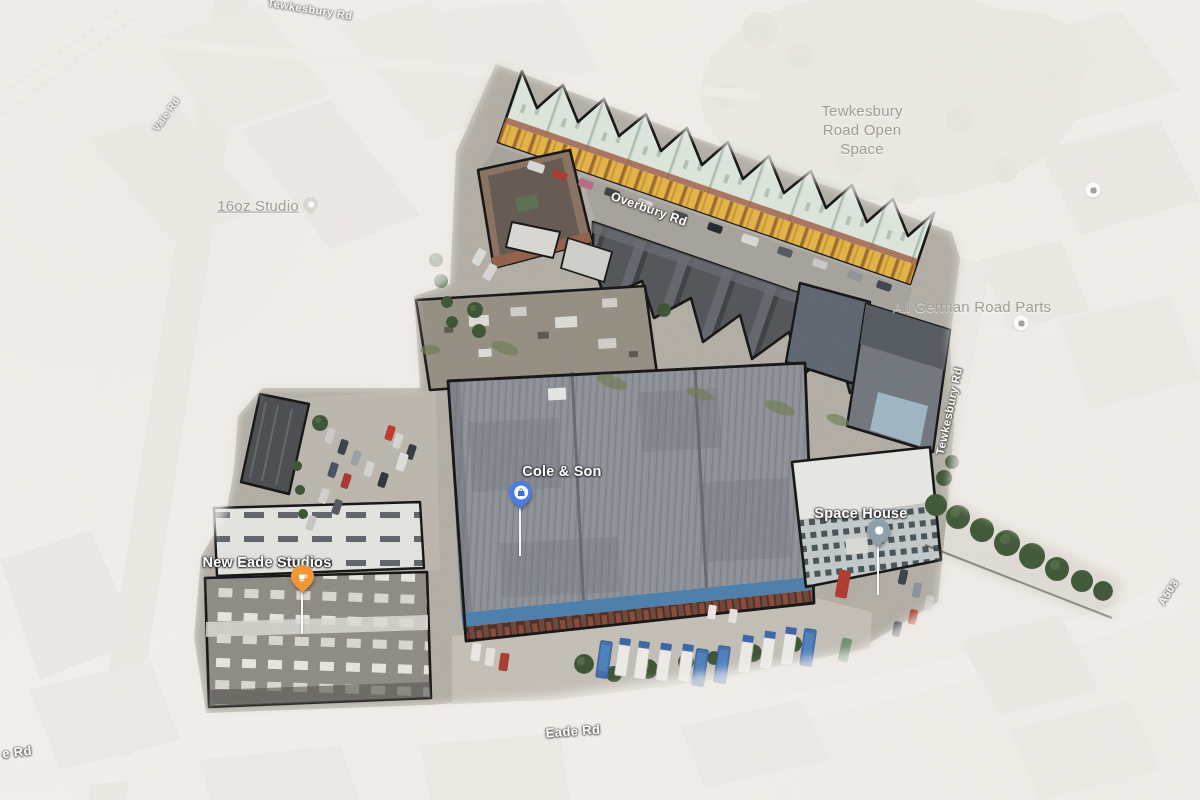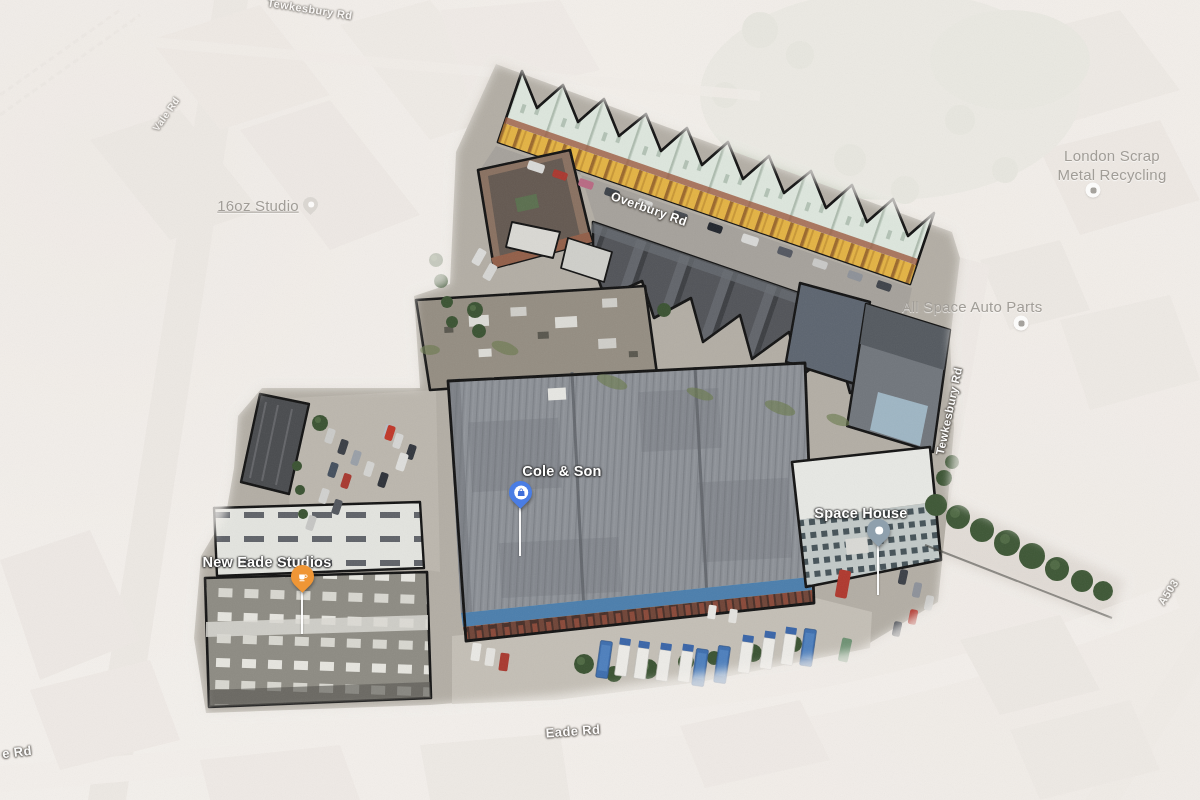--- a/index.html
+++ b/index.html
@@ -399,30 +399,31 @@
         <rect x="-4.5" y="-9" width="9" height="18" rx="1.5" fill="#a93b31" transform="translate(504,662) rotate(8)"></rect>
       </g>
     </g>
   </g>
 
   <rect width="1200" height="800" fill="#f4f1ed" opacity="0.75" mask="url(#fadeMask)"></rect>
 
   <rect width="1200" height="800" filter="url(#grain)" opacity="0.05"></rect>
 </svg>
 
-
-<div class="lbl poi-faded" style="left:1112px;top:166px;transform:translate(-50%,-50%);">
-  <span>London Scrap</span>
-  <span>Metal Recycling</span>
-</div>
+<div class="lbl poi-faded" style="left:862px;top:130px;transform:translate(-50%,-50%);">
+  <span>Tewkesbury</span>
+  <span>Road Open</span>
+  <span>Space</span>
+</div>
+
 <div class="fcirc" style="left:1093px;top:190px;">
   <span class="fglyph"></span>
 </div>
 
-<div class="lbl poi-faded" style="left:972px;top:307px;transform:translate(-50%,-50%);">All Space Auto Parts</div>
+<div class="lbl poi-faded" style="left:972px;top:307px;transform:translate(-50%,-50%);">All German Road Parts</div>
 <div class="fcirc" style="left:1021px;top:323px;">
   <span class="fglyph"></span>
 </div>
 
 <div class="lbl poi-faded" style="left:258px;top:206px;transform:translate(-50%,-50%);text-decoration:underline;">16oz Studio</div>
 <div class="pin-tip" style="left:310px;top:216px;">
   <div class="pin-body faded">
         <div class="pin-dot faded"></div>
       </div>
 </div>

